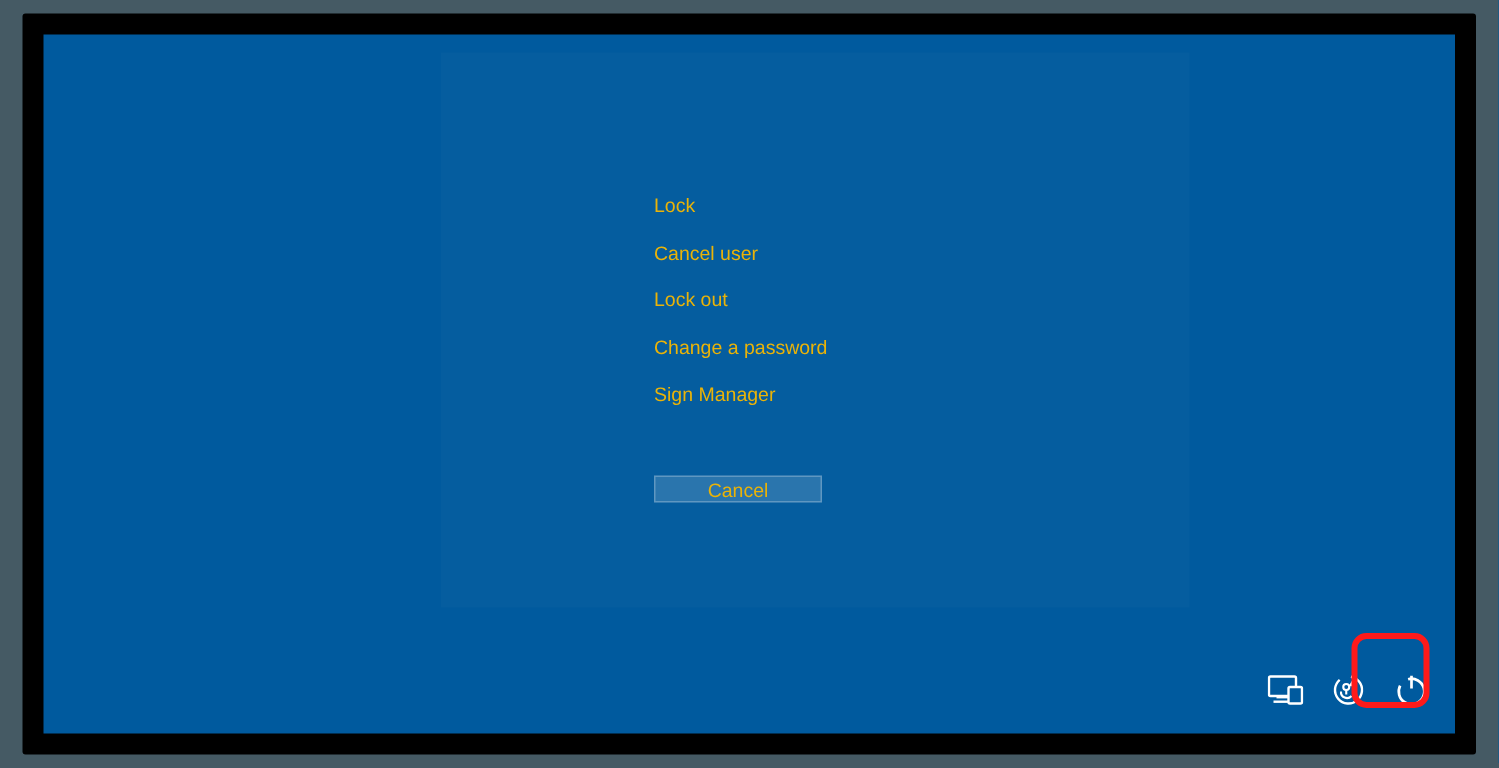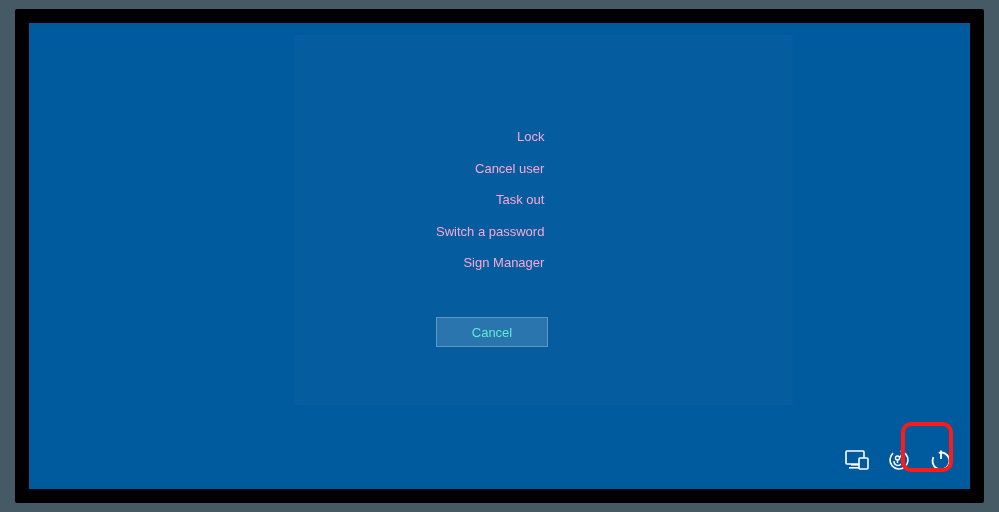--- a/index.html
+++ b/index.html
@@ -36,37 +36,36 @@
       background: rgba(255,255,255,0.02);
     }
     .options {
       position: absolute;
       left: 142px;
       top: 86px;
       display: flex;
       flex-direction: column;
     }
     .option-item {
-      color: #f9a8d4;
+      color: #eab308;
       font-size: 13px;
       font-weight: 400;
       padding: 8px 0;
       cursor: pointer;
       line-height: 1.2;
-      text-align: right;
     }
     .cancel-btn {
       position: absolute;
       left: 142px;
       top: 282px;
       width: 112px;
-      height: 30px;
+      height: 18px;
       background: rgba(255,255,255,0.15);
       border: 1px solid rgba(255,255,255,0.25);
-      color: #5eead4;
+      color: #eab308;
       font-size: 13px;
       display: flex;
       align-items: center;
       justify-content: center;
       cursor: pointer;
     }
     .bottom-icons {
       position: absolute;
       right: 12px;
       bottom: 12px;
@@ -97,22 +96,22 @@
 </head>
 <body>
 
 <div class="outer-frame">
   <div class="screen">
 
     <div class="menu-panel">
       <div class="options">
         <div class="option-item">Lock</div>
         <div class="option-item">Cancel user</div>
-        <div class="option-item">Task out</div>
-        <div class="option-item">Switch a password</div>
+        <div class="option-item">Lock out</div>
+        <div class="option-item">Change a password</div>
         <div class="option-item">Sign Manager</div>
       </div>
       <div class="cancel-btn">Cancel</div>
     </div>
 
     <div class="bottom-icons">
       <div class="icon-slot">
         <span>
           <svg width="24" height="20" viewBox="0 0 24 20">
             <rect x="1" y="1" width="18" height="13" rx="1" fill="none" stroke="#fff" stroke-width="1.6"></rect>

